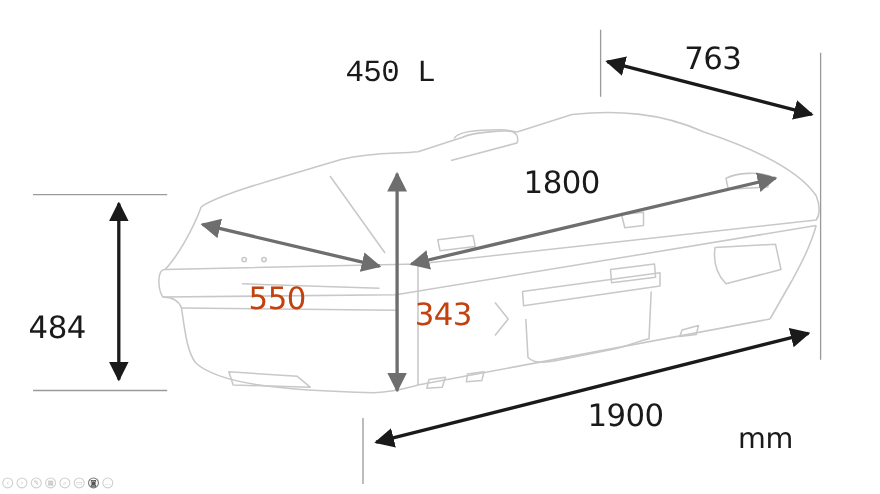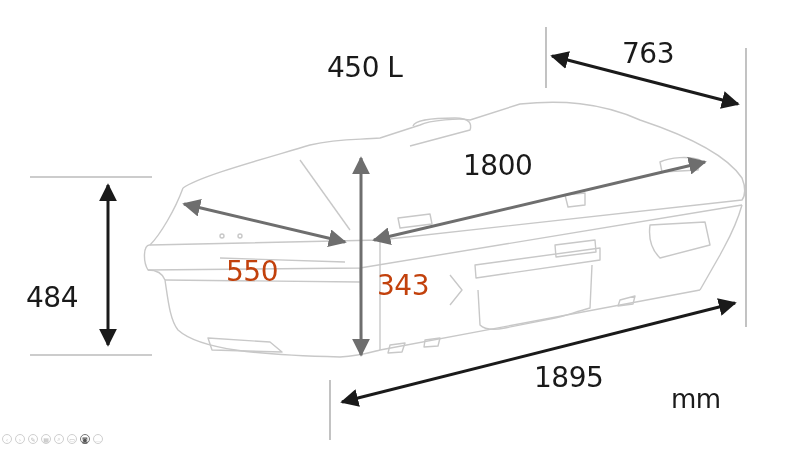--- a/index.html
+++ b/index.html
@@ -73,27 +73,27 @@
     <line x1="342" y1="402" x2="735" y2="303" marker-start="url(#ahDark)" marker-end="url(#ahDark)"></line>
   </g>
 
   <g stroke="#6e6e6e" stroke-width="3" fill="none">
     <line x1="184" y1="204" x2="345" y2="242" marker-start="url(#ahGray)" marker-end="url(#ahGray)"></line>
     <line x1="361" y1="158" x2="361" y2="355" marker-start="url(#ahGray)" marker-end="url(#ahGray)"></line>
     <line x1="374" y1="240" x2="705" y2="162" marker-start="url(#ahGray)" marker-end="url(#ahGray)"></line>
   </g>
 </svg>
 
-<div class="lbl dark" style="left:327px;top:54px;">450 L</div>
+<div class="lbl dark" style="left:314px;top:54px;font-family:Liberation Mono, monospace;">450 L</div>
 <div class="lbl dark" style="left:622px;top:40px;">763</div>
-<div class="lbl dark" style="left:463px;top:152px;">1800</div>
+<div class="lbl dark" style="left:476px;top:152px;">1800</div>
 <div class="lbl dark" style="left:26px;top:251px;margin-top:33px;">484</div>
 <div class="lbl gray" style="left:226px;top:258px;">550</div>
 <div class="lbl gray" style="left:377px;top:272px;">343</div>
-<div class="lbl dark" style="left:534px;top:364px;">1895</div>
+<div class="lbl dark" style="left:534px;top:364px;">1900</div>
 <div class="lbl dark" style="left:671px;top:386px;font-size:26px;">mm</div>
 
 <div class="toolbar">
   <span class="tb">‹</span>
   <span class="tb">›</span>
   <span class="tb">✎</span>
   <span class="tb">▦</span>
   <span class="tb">⌕</span>
   <span class="tb">▭</span>
   <span class="tb active">◙</span>

